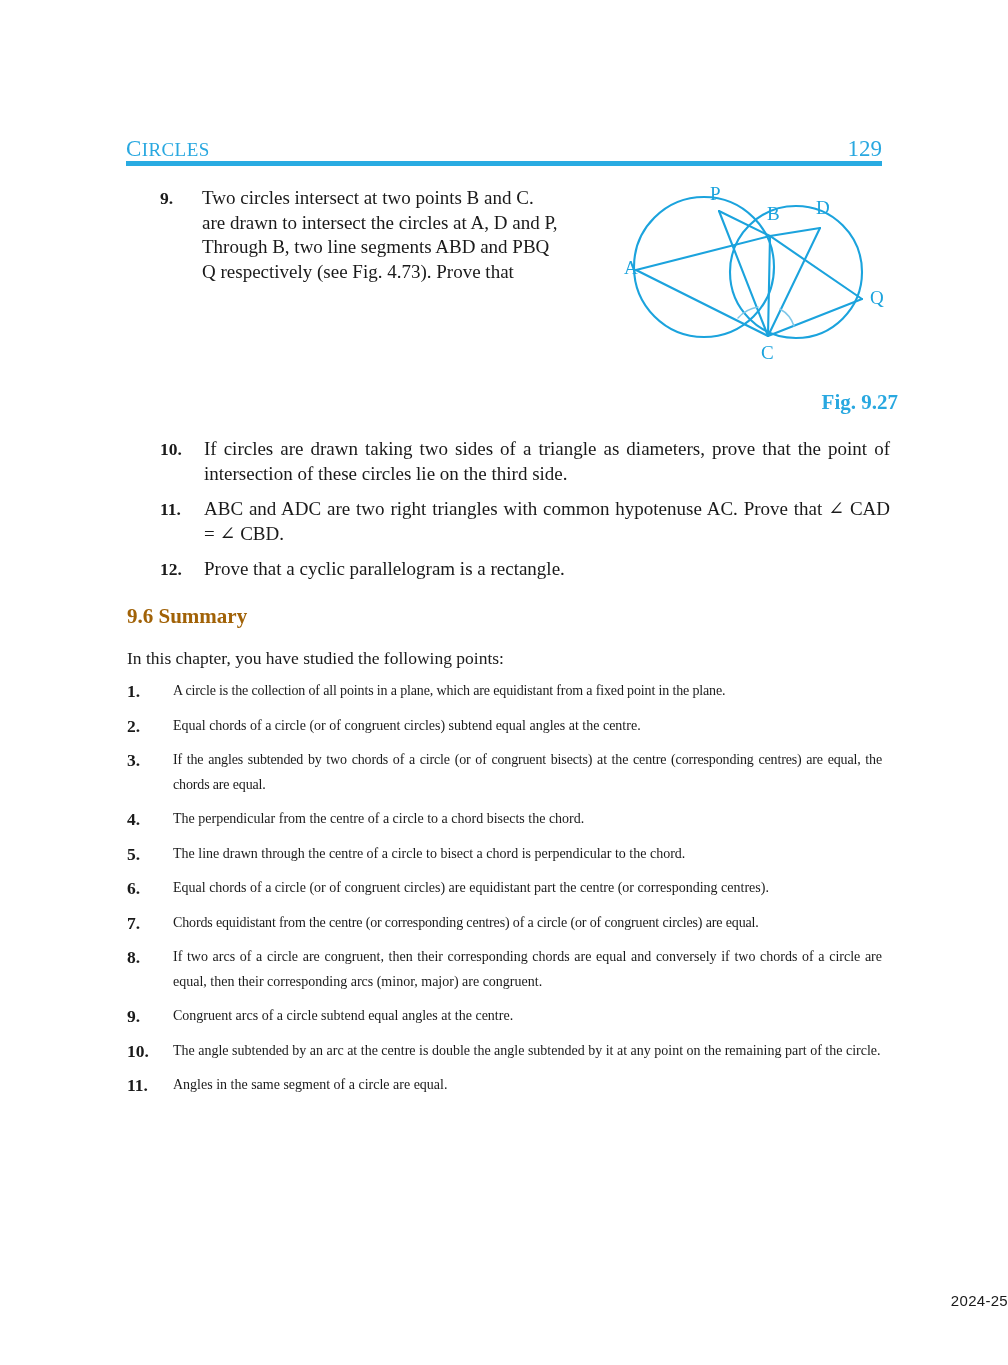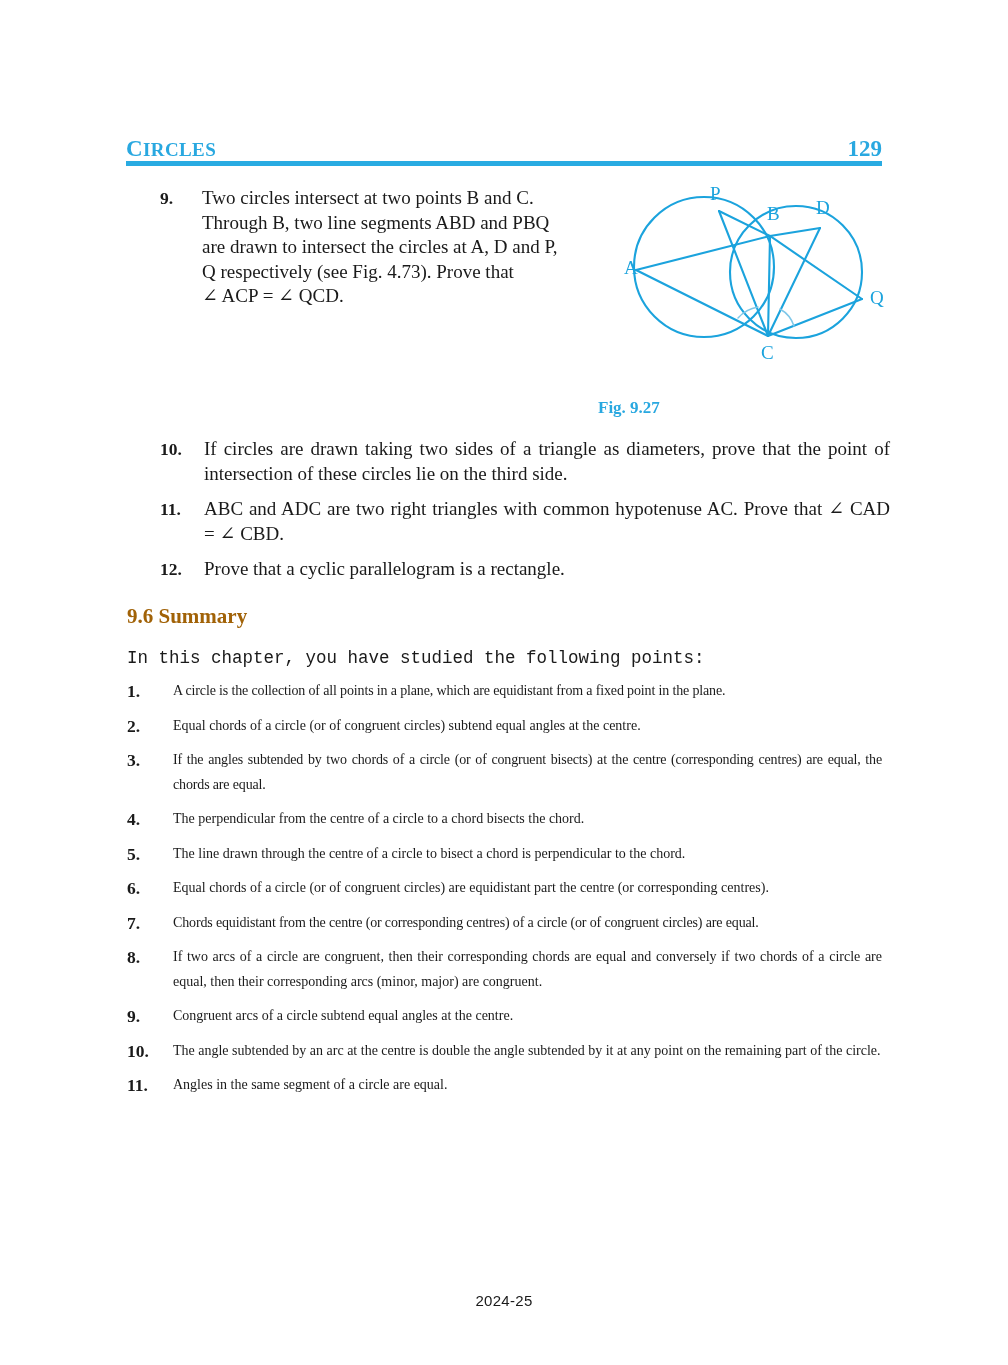--- a/index.html
+++ b/index.html
@@ -25,21 +25,20 @@
 
   
   .header {
     position: absolute;
     left: 126px;
     top: 136px;
     width: 756px;
     display: flex;
     align-items: baseline;
     justify-content: space-between;
-    font-weight: bold;
   }
   .header-title {
     color: #29a8e0;
     font-size: 19px;
     letter-spacing: 0.4px;
     font-variant: small-caps;
     text-transform: capitalize;
   }
   .header-title .cap {
     font-size: 23px;
@@ -96,25 +95,24 @@
     left: 598px;
     top: 178px;
     width: 300px;
     height: 190px;
   }
   .fig-caption {
     position: absolute;
     left: 598px;
     top: 390px;
     width: 300px;
-    text-align: left;
+    text-align: right;
     color: #29a8e0;
     font-weight: bold;
-    font-size: 17px;
-    margin-top: 8px;
+    font-size: 21px;
   }
 
   
   .qlist {
     position: absolute;
     left: 160px;
     top: 437px;
     width: 730px;
   }
   .qlist .qitem { margin-bottom: 11px; }
@@ -128,21 +126,20 @@
     color: #a16207;
     font-weight: bold;
     font-size: 21px;
   }
   .summary-intro {
     position: absolute;
     left: 127px;
     top: 646px;
     font-size: 17.5px;
     line-height: 24px;
-    font-family: Liberation Mono, monospace;
   }
 
   
   .sumlist {
     position: absolute;
     left: 127px;
     top: 679px;
     width: 755px;
   }
   .sitem {
@@ -165,21 +162,21 @@
     text-align-last: left;
   }
   .sbody.tight { letter-spacing: -0.15px; }
 
   
   .footer {
     position: absolute;
     left: 0;
     top: 1292px;
     width: 1008px;
-    text-align: center;
+    text-align: right;
     font-family: "Liberation Sans", "DejaVu Sans", sans-serif;
     font-size: 15px;
     color: #1a1a1a;
     letter-spacing: 0.3px;
   }
 </style>
 </head>
 <body>
 
 <div class="page">
@@ -191,33 +188,29 @@
   <div class="header-rule"></div>
 
   <div class="q9-wrap">
     <div class="q9-text">
       <div class="qline">
         <div class="qnum">9.</div>
         <div class="qbody">Two  circles  intersect  at  two  points  B  and  C.</div>
       </div>
       <div class="qline">
         <div class="qnum"></div>
+        <div class="qbody">are drawn to intersect the circles at A, D and P,</div>
+      </div>
+      <div class="qline">
+        <div class="qnum"></div>
         <div class="qbody">Through B, two line segments ABD and PBQ</div>
       </div>
       <div class="qline">
         <div class="qnum"></div>
-        <div class="qbody">are drawn to intersect the circles at A, D and P,</div>
-      </div>
-      <div class="qline">
-        <div class="qnum"></div>
         <div class="qbody">Q  respectively  (see  Fig. 4.73).  Prove  that</div>
-      </div>
-      <div class="qline">
-        <div class="qnum"></div>
-        <div class="qbody nowrap">∠ ACP = ∠ QCD.</div>
       </div>
     </div>
   </div>
 
   <div class="figure">
     <svg width="300" height="190" viewBox="0 0 300 190">
       <g fill="none" stroke="#1ba3dd" stroke-width="2.1" stroke-linecap="round">
 
         <circle cx="106" cy="89" r="70"></circle>
 

